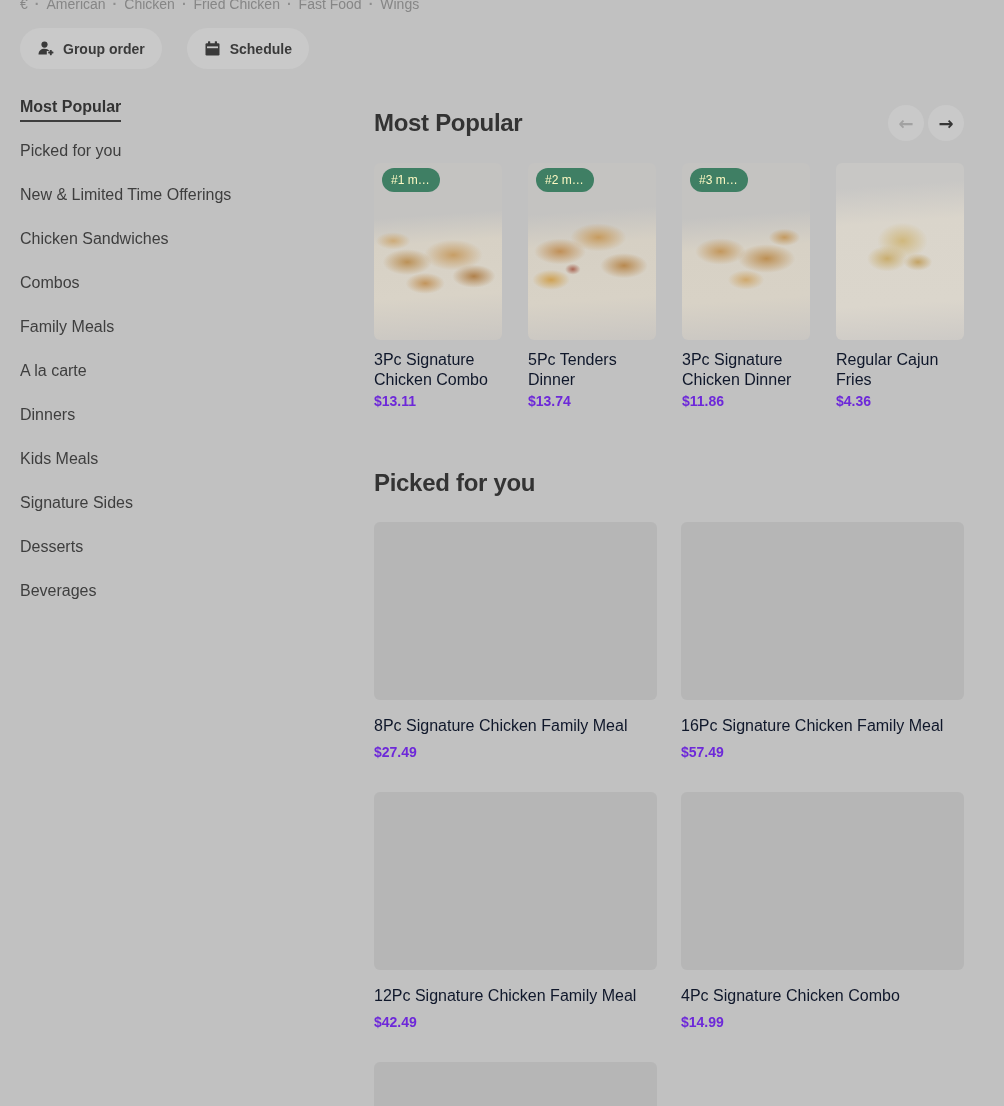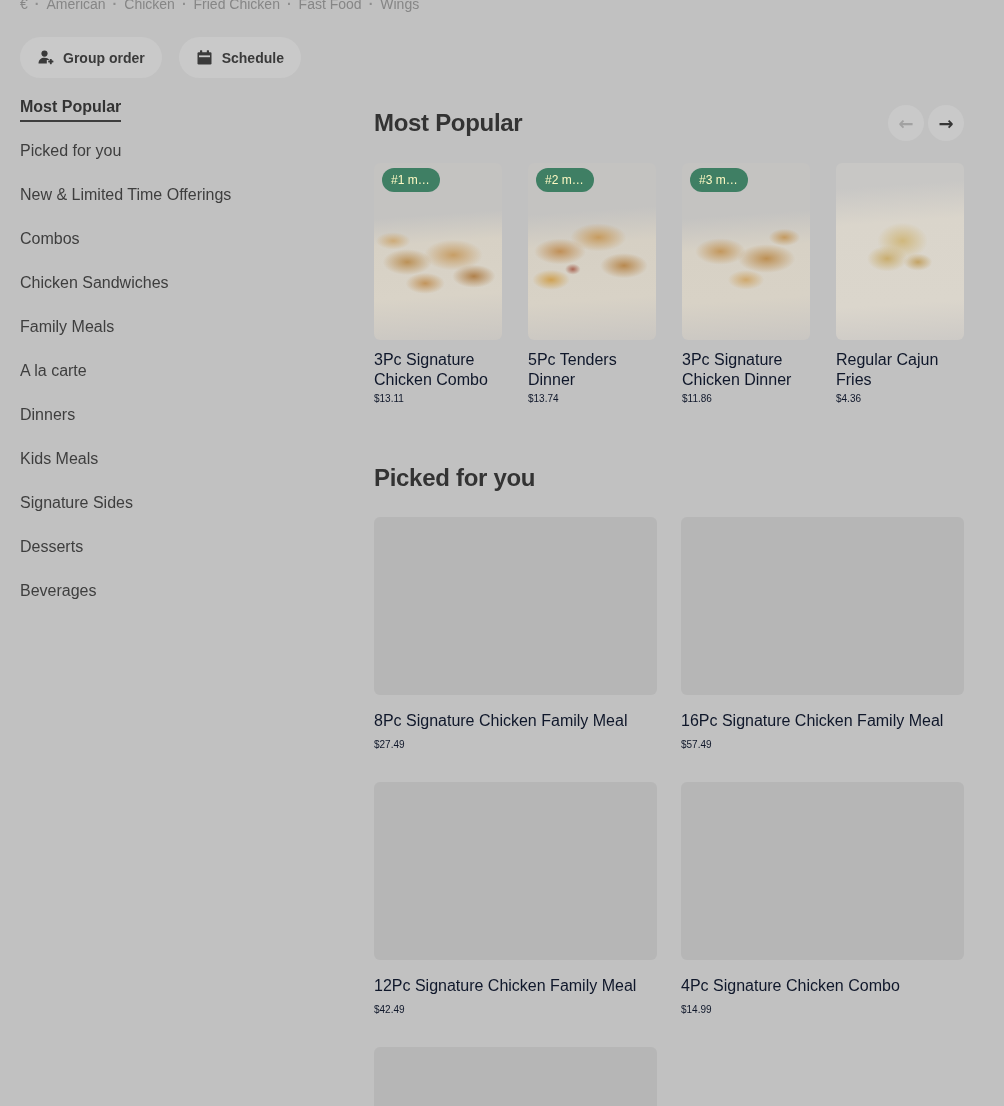--- a/index.html
+++ b/index.html
@@ -10,21 +10,21 @@
     color:#3e3e3e;
     position:relative;
   }
 
   
   .breadcrumb { position:absolute; top:-5px; left:20px; font-size:14px; line-height:18px; color:#868686; white-space:nowrap; }
   .crumb { color:#868686; cursor:pointer; }
   .crumb:not(:last-child)::after { content:"·"; font-weight:bold; margin:0 7px; color:#8e8e8e; }
 
   
-  .actions { position:absolute; top:37px; left:20px; display:flex; gap:17px; }
+  .actions { position:absolute; top:28px; left:20px; display:flex; gap:25px; }
   .pill {
     height:41px; display:flex; align-items:center; gap:9px;
     background:#c9c9c9; border:none; border-radius:21px;
     padding:0 17px; font-family:"Liberation Sans",sans-serif;
     font-size:14px; font-weight:600; color:#3a3a3a; cursor:pointer;
   }
   .pill svg { display:block; }
 
   
   .sidebar { position:absolute; top:98px; left:20px; width:335px; list-style:none; }
@@ -49,21 +49,21 @@
   
   .mp-row { display:flex; justify-content:space-between; margin-top:20px; }
   .mp-card { width:128px; cursor:pointer; position:relative; }
   .mp-img { width:128px; height:177px; border-radius:6px; overflow:hidden; position:relative; }
   .badge {
     position:absolute; top:5px; left:8px; background:#3f7f64; color:#fef9c3;
     font-size:12px; line-height:12px; padding:6px 10px 6px 9px; border-radius:20px;
     white-space:nowrap; font-weight:500; z-index:2;
   }
   .item-name { margin-top:10px; font-size:16px; line-height:20px; color:#0f172a; }
-  .item-price { margin-top:3px; font-size:10px; color:#0f172a; }
+  .item-price { margin-top:3px; font-size:14px; color:#6d28d9;font-weight:bold; }
 
   
   .img-chicken-a {
     background:
       radial-gradient(34px 18px at 26% 56%, #bb9157 0%, rgba(187,145,87,0) 72%),
       radial-gradient(42px 22px at 62% 52%, #c79e66 0%, rgba(199,158,102,0) 70%),
       radial-gradient(30px 16px at 78% 64%, #b0814b 0%, rgba(176,129,75,0) 72%),
       radial-gradient(28px 15px at 40% 68%, #c2955d 0%, rgba(194,149,93,0) 70%),
       radial-gradient(24px 12px at 15% 44%, #cdab79 0%, rgba(205,171,121,0) 72%),
       linear-gradient(176deg, #c4c3c1 0%, #c4c3c1 30%, #d7d1c5 45%, #d9d3c7 74%, #c9c6c2 100%);
@@ -132,22 +132,22 @@
       </svg>
     </span>
     <span>Schedule</span>
   </button>
 </div>
 
 <ul class="sidebar">
   <li class="active"><span class="label">Most Popular</span></li>
   <li><span class="label">Picked for you</span></li>
   <li><span class="label">New &amp; Limited Time Offerings</span></li>
+  <li><span class="label">Chicken Sandwiches</span></li>
   <li><span class="label">Combos</span></li>
-  <li><span class="label">Chicken Sandwiches</span></li>
   <li><span class="label">Family Meals</span></li>
   <li><span class="label">A la carte</span></li>
   <li><span class="label">Dinners</span></li>
   <li><span class="label">Kids Meals</span></li>
   <li><span class="label">Signature Sides</span></li>
   <li><span class="label">Desserts</span></li>
   <li><span class="label">Beverages</span></li>
 </ul>
 
 <div class="main">

